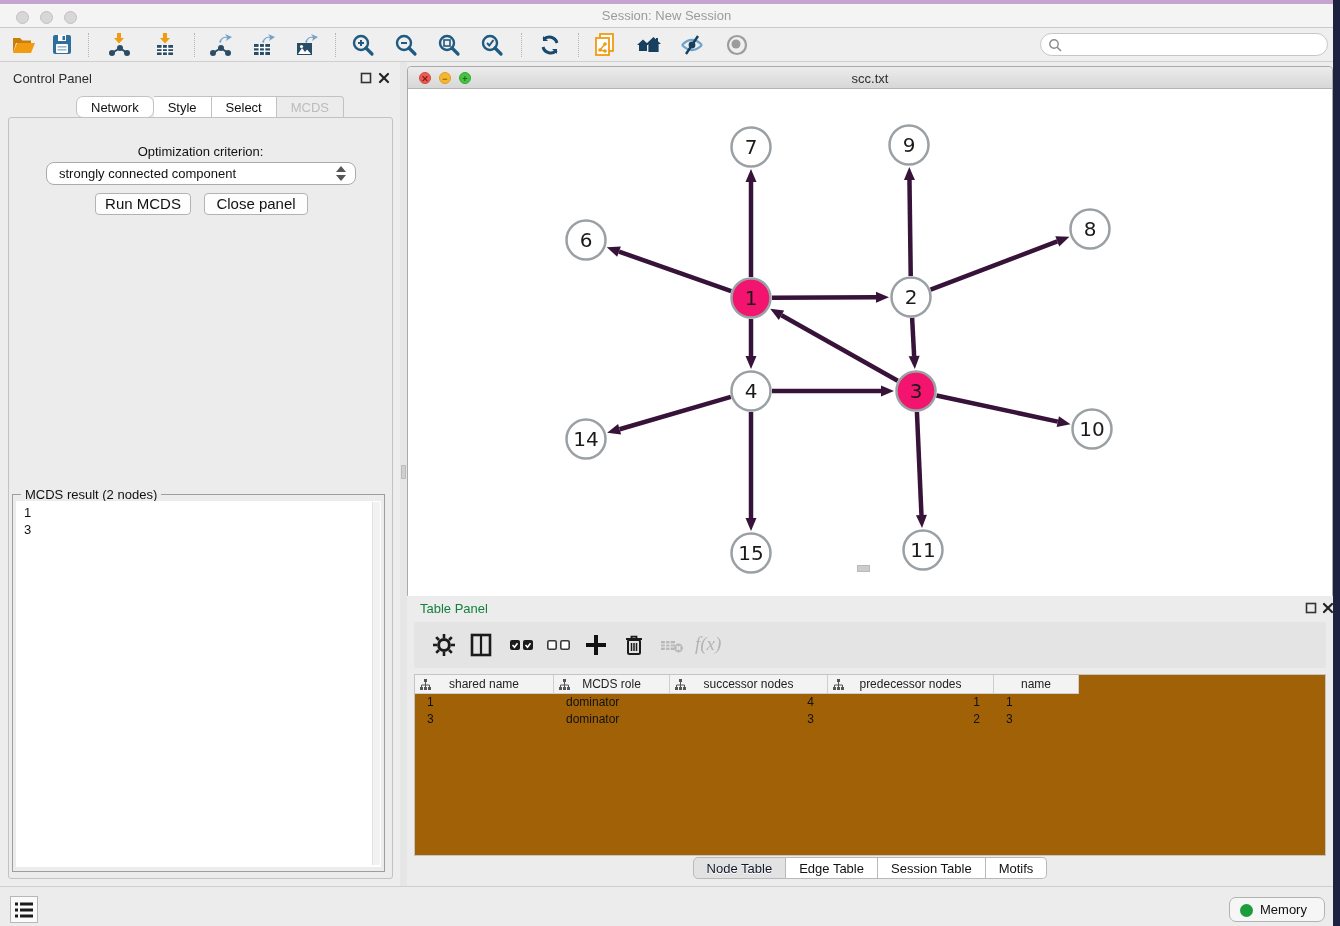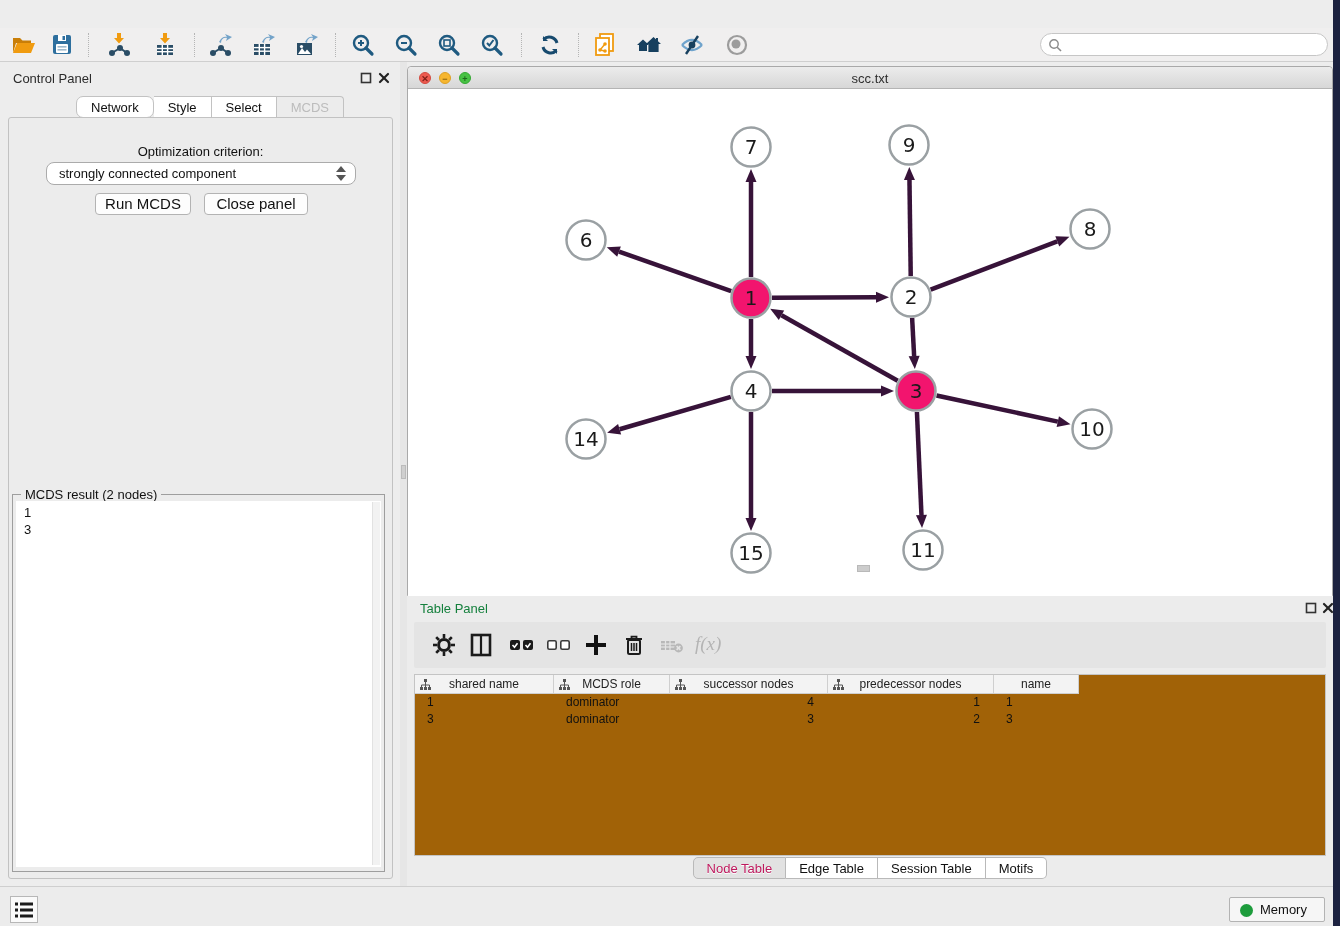--- a/index.html
+++ b/index.html
@@ -64,36 +64,43 @@
   .th-cell { position:relative; height:19px; background:#f3f3f3; border-right:1px solid #cfcfcf; border-bottom:1px solid #cfcfcf; font-size:12px; color:#222; text-align:center; line-height:18px; }
   .th-cell svg { position:absolute; left:5px; top:4px; }
   .tbl-row { position:absolute; left:0; height:17px; display:flex; }
   .td-cell { height:17px; font-size:12px; color:#111; line-height:16px; }
   .td-left { text-align:left; padding-left:12px; }
   .td-right { text-align:right; padding-right:14px; }
   .tp-tabs { position:absolute; left:0; right:0; top:261px; display:flex; justify-content:center; }
   .tp-tab { height:22px; padding:0 13px; background:#fff; border:1px solid #b9b9b9; border-left:none; font-size:13px; line-height:21px; color:#111; }
   .tp-tab:first-child { border-left:1px solid #b9b9b9; border-radius:5px 0 0 5px; }
   .tp-tab:last-child { border-radius:0 5px 5px 0; }
-  .tp-tab.active { background:#e2e2e2; color:#be185d; text-shadow:0 1px 0 #fff; }
+  .tp-tab.active { background:#e2e2e2; color:#0f172a; text-shadow:0 1px 0 #fff; }
 
   
   .statusbar { position:absolute; left:0; top:886px; width:1333px; height:40px; background:#ececec; border-top:1px solid #cfcfcf; }
   .list-btn { position:absolute; left:10px; top:9px; width:28px; height:27px; background:#fafafa; border:1px solid #b7b7b7; }
-  .memory-btn { position:absolute; right:8px; top:10px; width:96px; height:25px; background:#f6f6f6; border:1px solid #b3b3b3; border-radius:2px; font-size:13px; color:#111; }
+  .memory-btn { position:absolute; right:8px; top:10px; width:96px; height:25px; background:#f6f6f6; border:1px solid #b3b3b3; border-radius:7px; font-size:13px; color:#111; }
   .memory-btn .dot { position:absolute; left:10px; top:6px; width:13px; height:13px; border-radius:50%; background:#1d9c3c; }
   .memory-btn .lbl { position:absolute; left:30px; top:4px; }
 
   .desktop-edge { position:absolute; right:0; top:0; width:7px; height:926px; background:#1c2240; }
 </style>
 </head>
 <body>
 
 <div class="window">
 
+  <div class="titlebar">
+    <div class="purple-strip"></div>
+    <div class="tl-dot" style="left:16px"></div>
+    <div class="tl-dot" style="left:40px"></div>
+    <div class="tl-dot" style="left:64px"></div>
+    <div class="win-title">Session: New Session</div>
+  </div>
 
   <div class="toolbar">
 
     <svg class="tb-icon" style="left:10px" viewBox="0 0 26 26">
       <path d="M3 21 V6 h7 l2.5 2.5 H21 V11 H6 Z" fill="#c97e08"></path>
       <path d="M3 21 l4-10 h18 l-4 10 Z" fill="#f09b10"></path>
     </svg>
 
     <svg class="tb-icon" style="left:49px" viewBox="0 0 26 26">
       <rect x="4" y="3" width="18" height="19" rx="2" fill="#2e6f9e"></rect>

